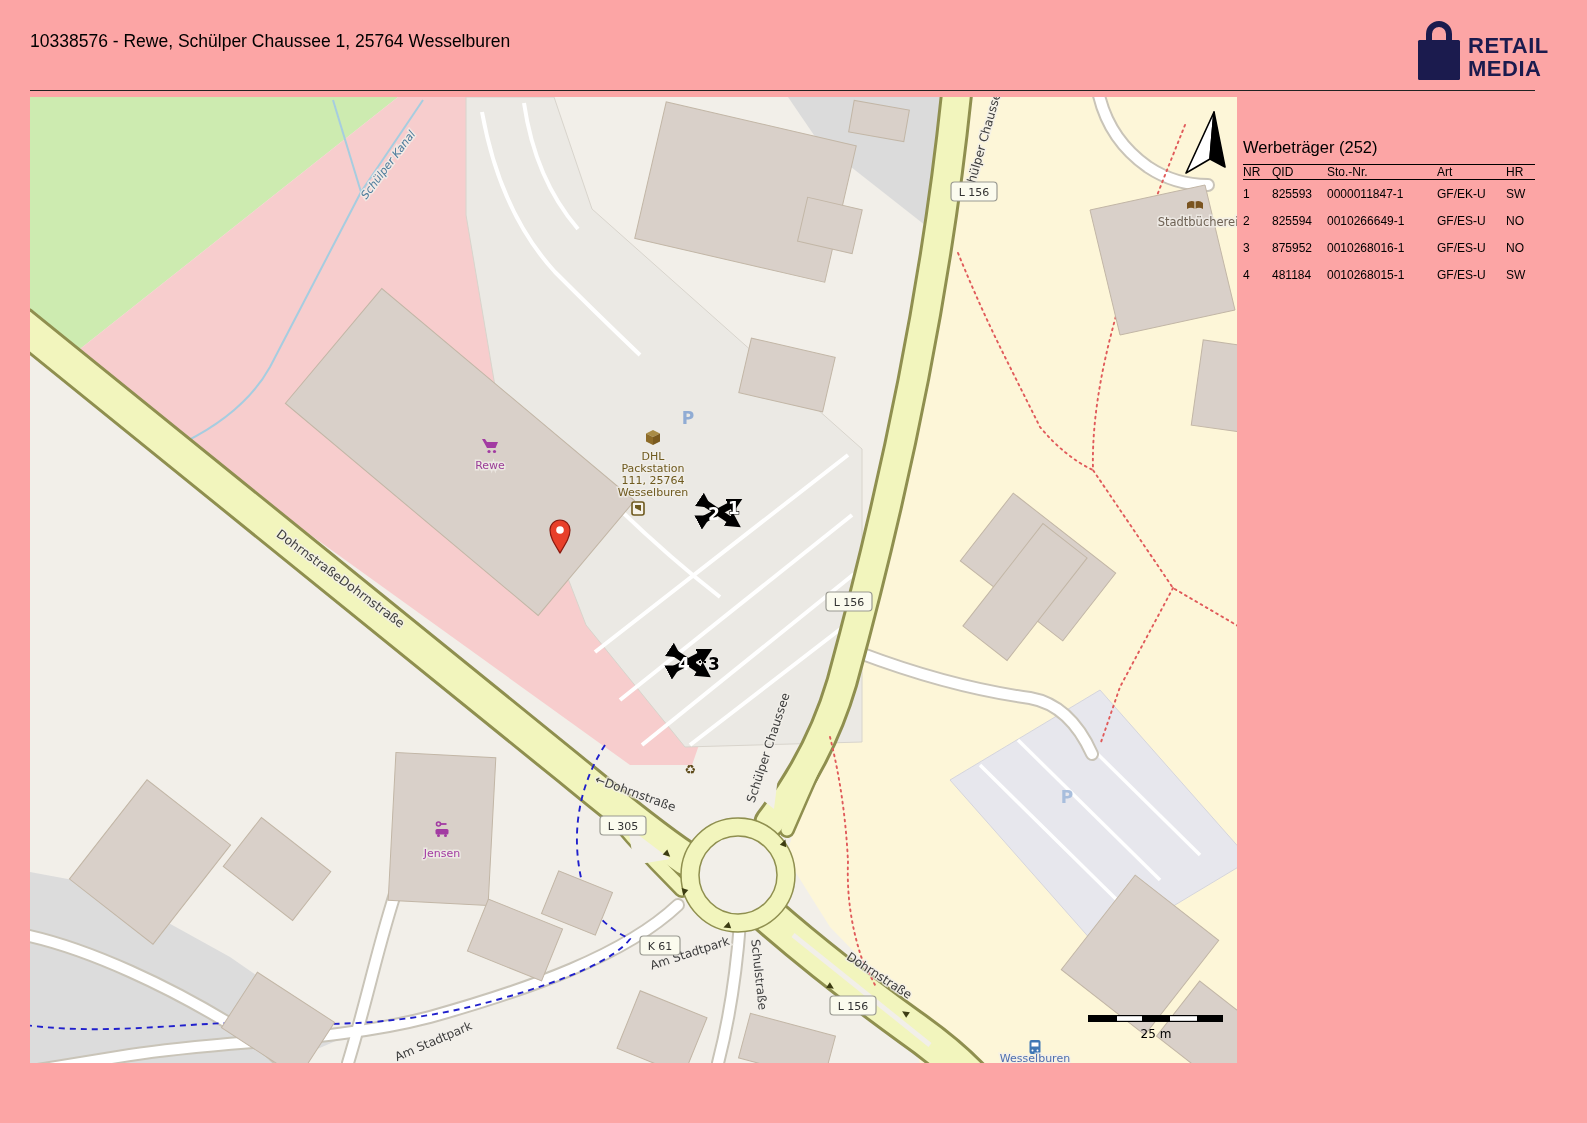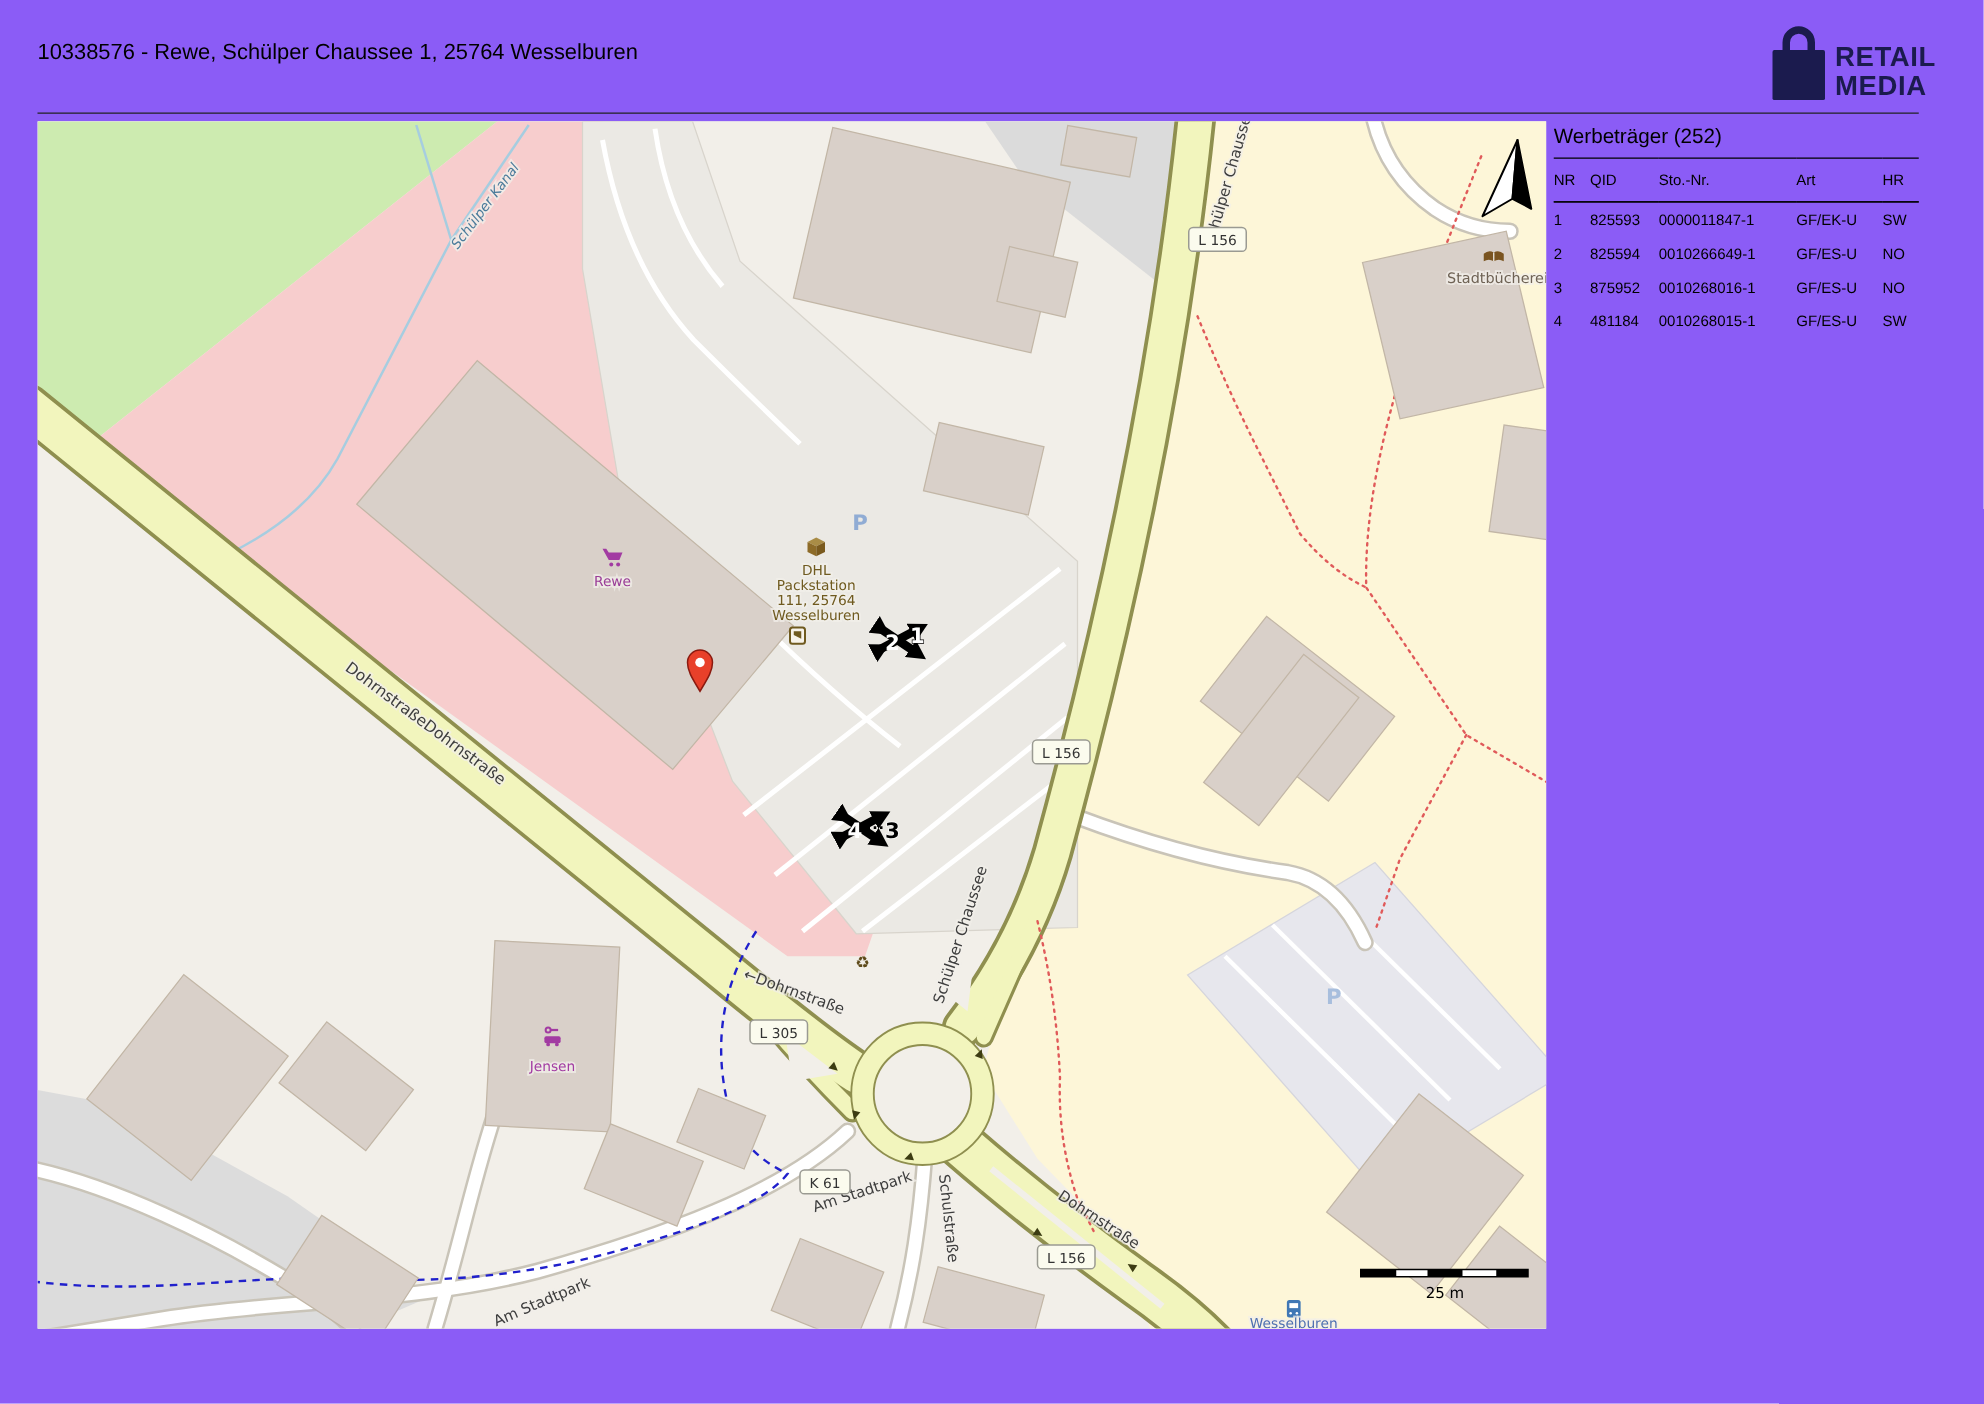--- a/index.html
+++ b/index.html
@@ -1,26 +1,26 @@
 <!DOCTYPE html>
 <html><head>
 <meta charset="utf-8">
 <style>
   html,body{margin:0;padding:0;background:#fff;}
-  .page{position:relative;width:1587px;height:1123px;background:#8b5cf6;overflow:hidden;
+  .page{position:relative;width:1587px;height:1123px;background:#fca5a5;overflow:hidden;
         font-family:"Liberation Sans",sans-serif;}
   .header-text{position:absolute;left:30px;top:28px;font-size:17.5px;line-height:26px;color:#000;}
   .logo{position:absolute;left:1416px;top:20px;display:flex;align-items:flex-start;}
   .logo-words{margin-left:6px;font-weight:bold;font-size:22px;line-height:23px;color:#1b1b4e;letter-spacing:.5px;margin-top:14px;}
   .header-rule{position:absolute;left:30px;top:90px;width:1505px;height:0;border-top:1.6px solid #222;}
   .map-wrap{position:absolute;left:30px;top:97px;width:1207px;height:966px;overflow:hidden;background:#f2efe9;}
   .panel{position:absolute;left:1243px;top:100px;width:292px;color:#000;}
-  .panel-title{font-size:16.5px;margin-bottom:7px;}
+  .panel-title{font-size:16.5px;margin-bottom:7px;margin-top:38px;}
   .panel table{border-collapse:collapse;width:100%;font-size:12px;table-layout:fixed;}
-  .panel thead th{text-align:left;font-weight:normal;border-top:1.2px solid #000;border-bottom:1.2px solid #000;padding:10px 0;}
+  .panel thead th{text-align:left;font-weight:normal;border-top:1.2px solid #000;border-bottom:1.2px solid #000;padding:0 0;}
   .panel td{padding:6.5px 0;}
   .footer{position:absolute;left:30px;top:1068px;width:1207px;display:flex;justify-content:space-between;
           font-size:12.5px;color:#111;}
   svg text{font-family:"DejaVu Sans",sans-serif;}
   .halo{paint-order:stroke;stroke:#f2efe9;stroke-width:3px;stroke-opacity:.75;}
 </style>
 </head>
 <body>
 
 <div class="page">

